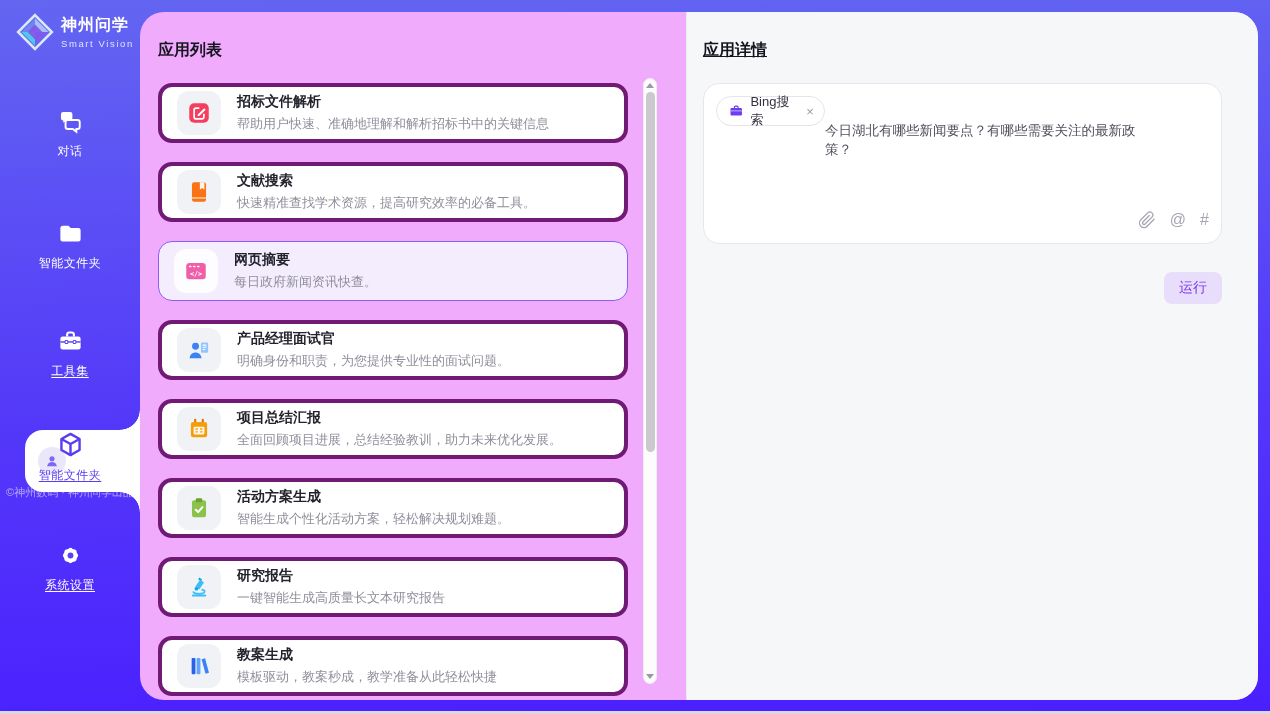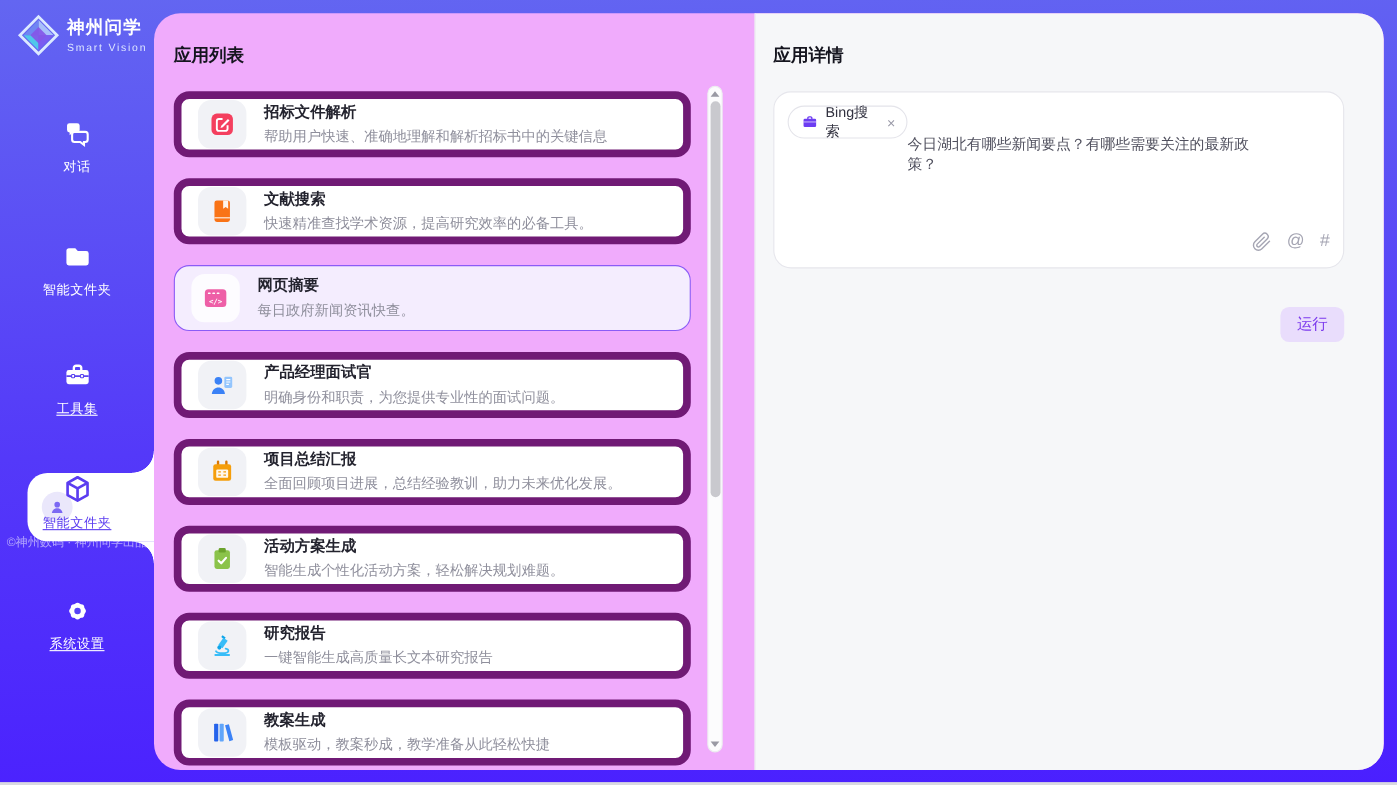--- a/index.html
+++ b/index.html
@@ -41,21 +41,21 @@
 
   
   .content { position:absolute; left:140px; top:12px; right:12px; bottom:14px;
     background:#f0abfc; border-radius:24px; display:flex; overflow:hidden; }
 
   
   .list-panel { position:relative; width:546px; flex:none; }
   .panel-title { position:absolute; font-size:16px; font-weight:700; color:#15151f; }
   .list-panel .panel-title { left:18px; top:28px; }
   .cards { position:absolute; left:18px; top:71px; width:470px; }
-  .card { display:flex; align-items:center; height:60px; border:7px solid #701a75;
+  .card { display:flex; align-items:center; height:60px; border:4px solid #701a75;
     border-radius:14px; margin-bottom:19px; padding-left:15px; background:#fff; cursor:pointer; }
   .card.selected { background:#f4edfe; border:1.5px solid #8b5cf6; }
   .icon-box { width:44px; height:44px; border-radius:12px; background:#f1f2f6; flex:none;
     display:flex; align-items:center; justify-content:center; margin-right:16px; }
   .card.selected .icon-box { background:#fdfcff; }
   .card-text .card-title { font-size:14px; font-weight:700; color:#23232e; }
   .card-text .card-desc { font-size:13px; color:#8f8f9c; margin-top:4px; }
 
   
   .scrollbar { position:absolute; left:503px; top:66px; bottom:16px; width:14px;
@@ -74,21 +74,21 @@
     padding:28px 36px 0 16px; }
   .composer { margin-top:22px; height:161px; background:#fff; border:1px solid #e6e6ec;
     border-radius:16px; padding:12px 12px 14px 12px; display:flex; flex-direction:row; }
   .chip { display:inline-flex; align-items:center; gap:7px; height:30px; padding:0 10px 0 12px;
     border:1px solid #e4e4ea; border-radius:15px; background:#fff; align-self:flex-start; cursor:pointer; }
   .chip-label { font-size:13px; color:#323240; }
   .chip-close { font-size:13px; color:#9a9aa8; cursor:pointer; margin-left:2px; }
   .query { margin-top:26px; font-size:13.5px; color:#50505e; line-height:1.4; cursor:text; }
   .composer-icons { margin-top:auto; display:flex; align-items:center; gap:14px; }
   .composer-icons .glyph { font-size:16px; color:#a5a5b3; cursor:pointer; }
-  .run-row { display:flex; justify-content:flex-end; margin-top:35px; }
+  .run-row { display:flex; justify-content:flex-end; margin-top:28px; }
   .run-btn { background:#e9ddfc; color:#7c3aed; border:none; font-size:14px;
     font-family:inherit; padding:7px 15px; border-radius:8px; cursor:pointer; }
 </style>
 </head>
 <body>
 
 <div class="sidebar">
 
   <div class="logo">
     <svg width="38" height="38" viewBox="0 0 36 36">
@@ -295,21 +295,21 @@
         </div>
       <div class="sb-thumb"></div>
       <div class="sb-spacer"></div>
       <div class="sb-btn">
           <div class="tri-down"></div>
         </div>
     </div>
   </div>
 
   <div class="detail-panel">
-    <div class="panel-title" style="position:static;">应用详情</div>
+    <div class="panel-title" style="position:static;text-decoration:underline;">应用详情</div>
 
     <div class="composer">
       <div class="chip">
         <svg width="16" height="16" viewBox="0 0 24 24">
           <path d="M9 7.5V5.8A1.8 1.8 0 0 1 10.8 4h2.4A1.8 1.8 0 0 1 15 5.8v1.7" fill="none" stroke="#6d3df2" stroke-width="2"></path>
           <rect x="2.5" y="7" width="19" height="12.5" rx="2" fill="#6d3df2"></rect>
           <path d="M2.5 11.8h19" stroke="#fff" stroke-width="1"></path>
         </svg>
         <span class="chip-label">Bing搜索</span>
         <span class="chip-close">×</span>

